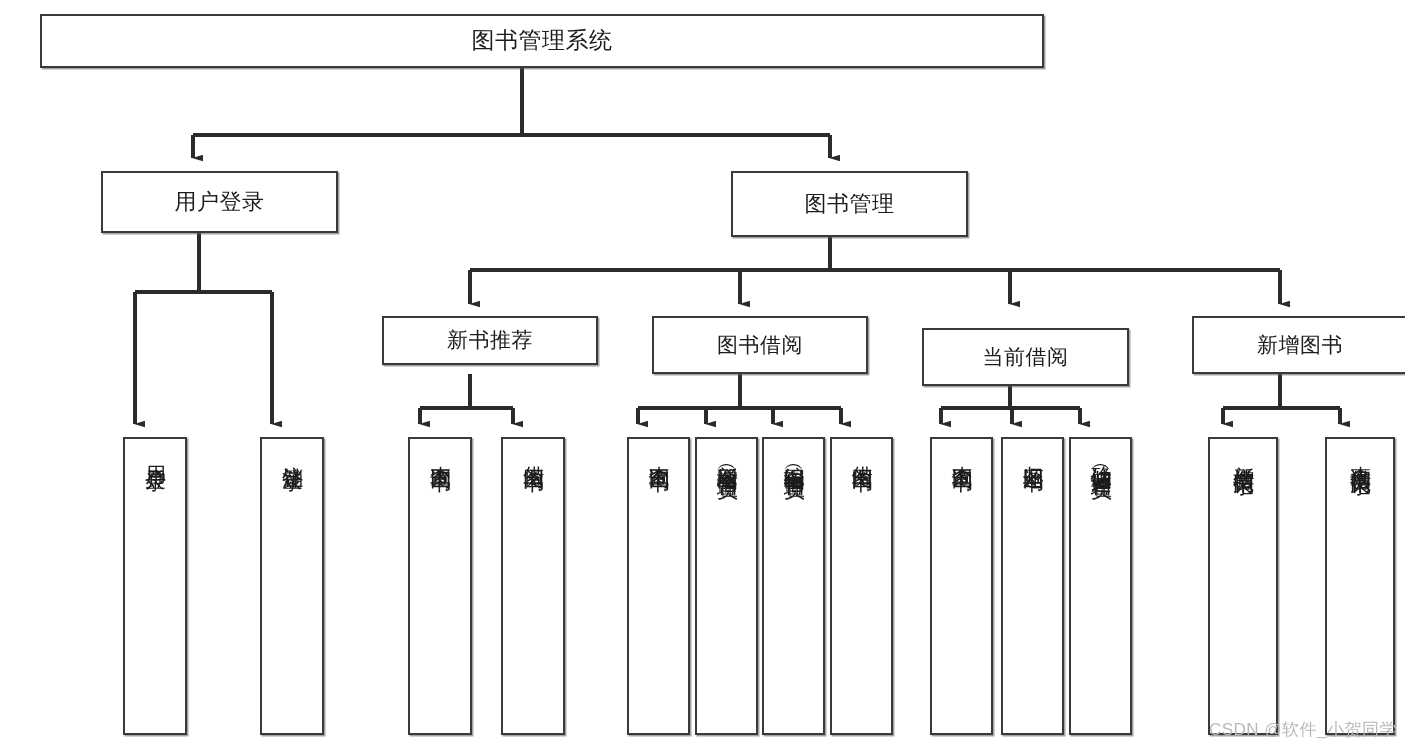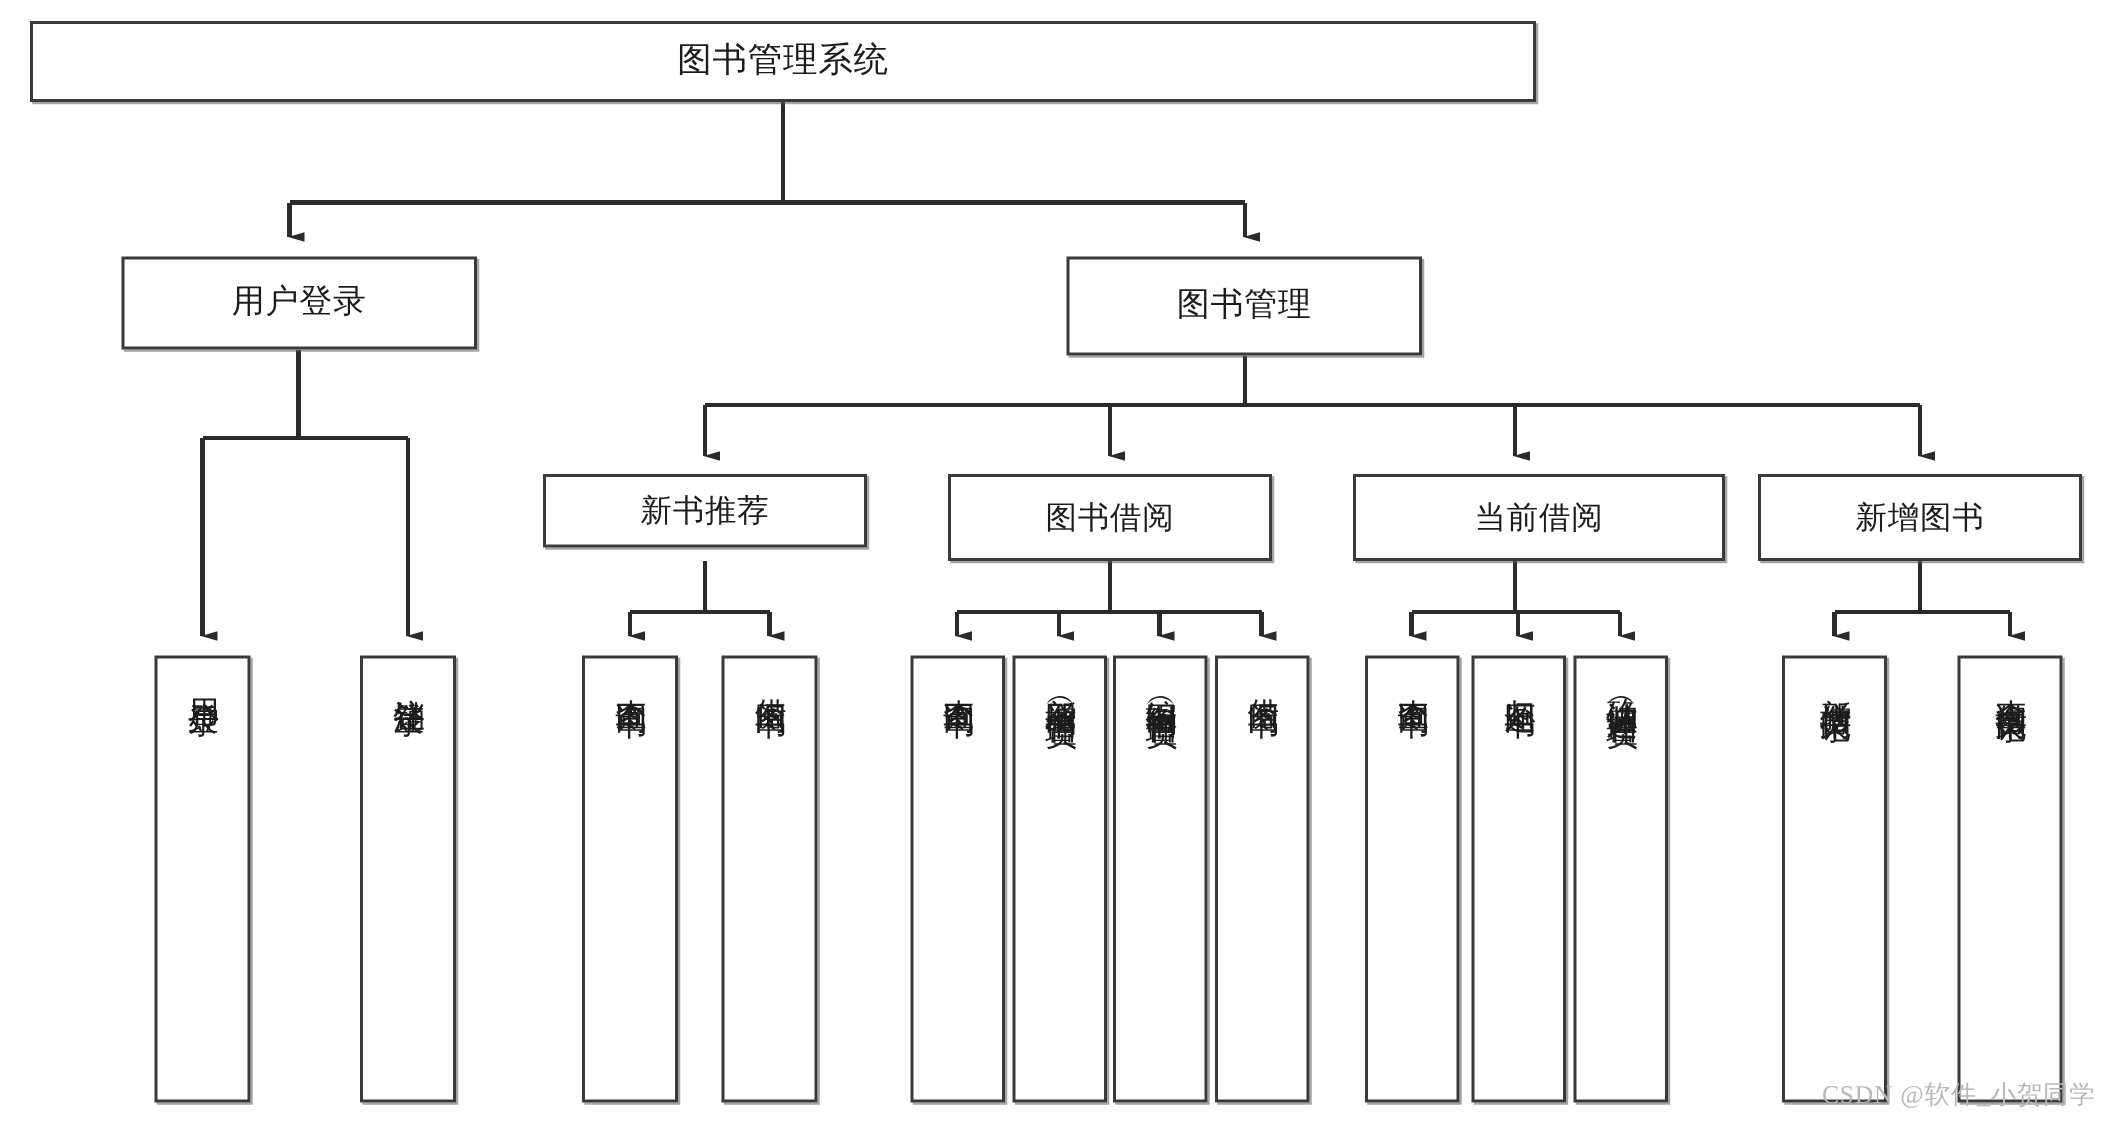--- a/index.html
+++ b/index.html
@@ -30,20 +30,21 @@
     position: absolute;
     box-sizing: border-box;
     background: #ffffff;
     border: 2px solid #3a3a3a;
     box-shadow: 1.5px 1.5px 0 0 rgba(90,90,90,0.55);
     display: flex;
     align-items: center;
     justify-content: center;
     color: #1c1c1c;
     z-index: 2;
+    margin-left: 20px;
   }
   .node .node-label {
     display: block;
     text-align: center;
     line-height: 1.18;
     letter-spacing: 0.5px;
     white-space: nowrap;
   }
   .node-root .node-label {
     font-size: 23px;
@@ -70,21 +71,21 @@
   }
   #watermark {
     position: absolute;
     right: 8px;
     bottom: 6px;
     font-size: 17px;
     color: #b9b9b9;
     letter-spacing: 0.5px;
     z-index: 3;
     white-space: nowrap;
-    font-family: Liberation Serif, serif;
+    font-family: Liberation Sans, sans-serif;
   }
 </style>
 </head>
 <body>
 
 <div id="diagram-root">
 
   <svg id="edges-layer" viewBox="0 0 1405 747" width="1405" height="747" xmlns="http://www.w3.org/2000/svg">
     <defs>
       <marker id="arrowhead" markerWidth="10" markerHeight="12" refX="3.2" refY="10" orient="auto" markerUnits="userSpaceOnUse">
@@ -147,21 +148,21 @@
   <div class="node node-l2" style="left:711px; top:171px; width:237px; height:66px;">
     <span class="node-label">图书管理</span>
   </div>
 
   <div class="node node-l3" style="left:362px; top:316px; width:216px; height:49px;">
     <span class="node-label">新书推荐</span>
   </div>
   <div class="node node-l3" style="left:632px; top:316px; width:216px; height:58px;">
     <span class="node-label">图书借阅</span>
   </div>
-  <div class="node node-l3" style="left:902px; top:316px; width:248px; height:58px;">
+  <div class="node node-l3" style="left:902px; top:328px; width:207px; height:58px;">
     <span class="node-label">当前借阅</span>
   </div>
   <div class="node node-l3" style="left:1172px; top:316px; width:216px; height:58px;">
     <span class="node-label">新增图书</span>
   </div>
 
   <div class="node node-leaf" style="left:103px; top:437px; width:64px; height:298px;">
     <span class="node-label">用户登录</span>
   </div>
   <div class="node node-leaf" style="left:240px; top:437px; width:64px; height:298px;">

